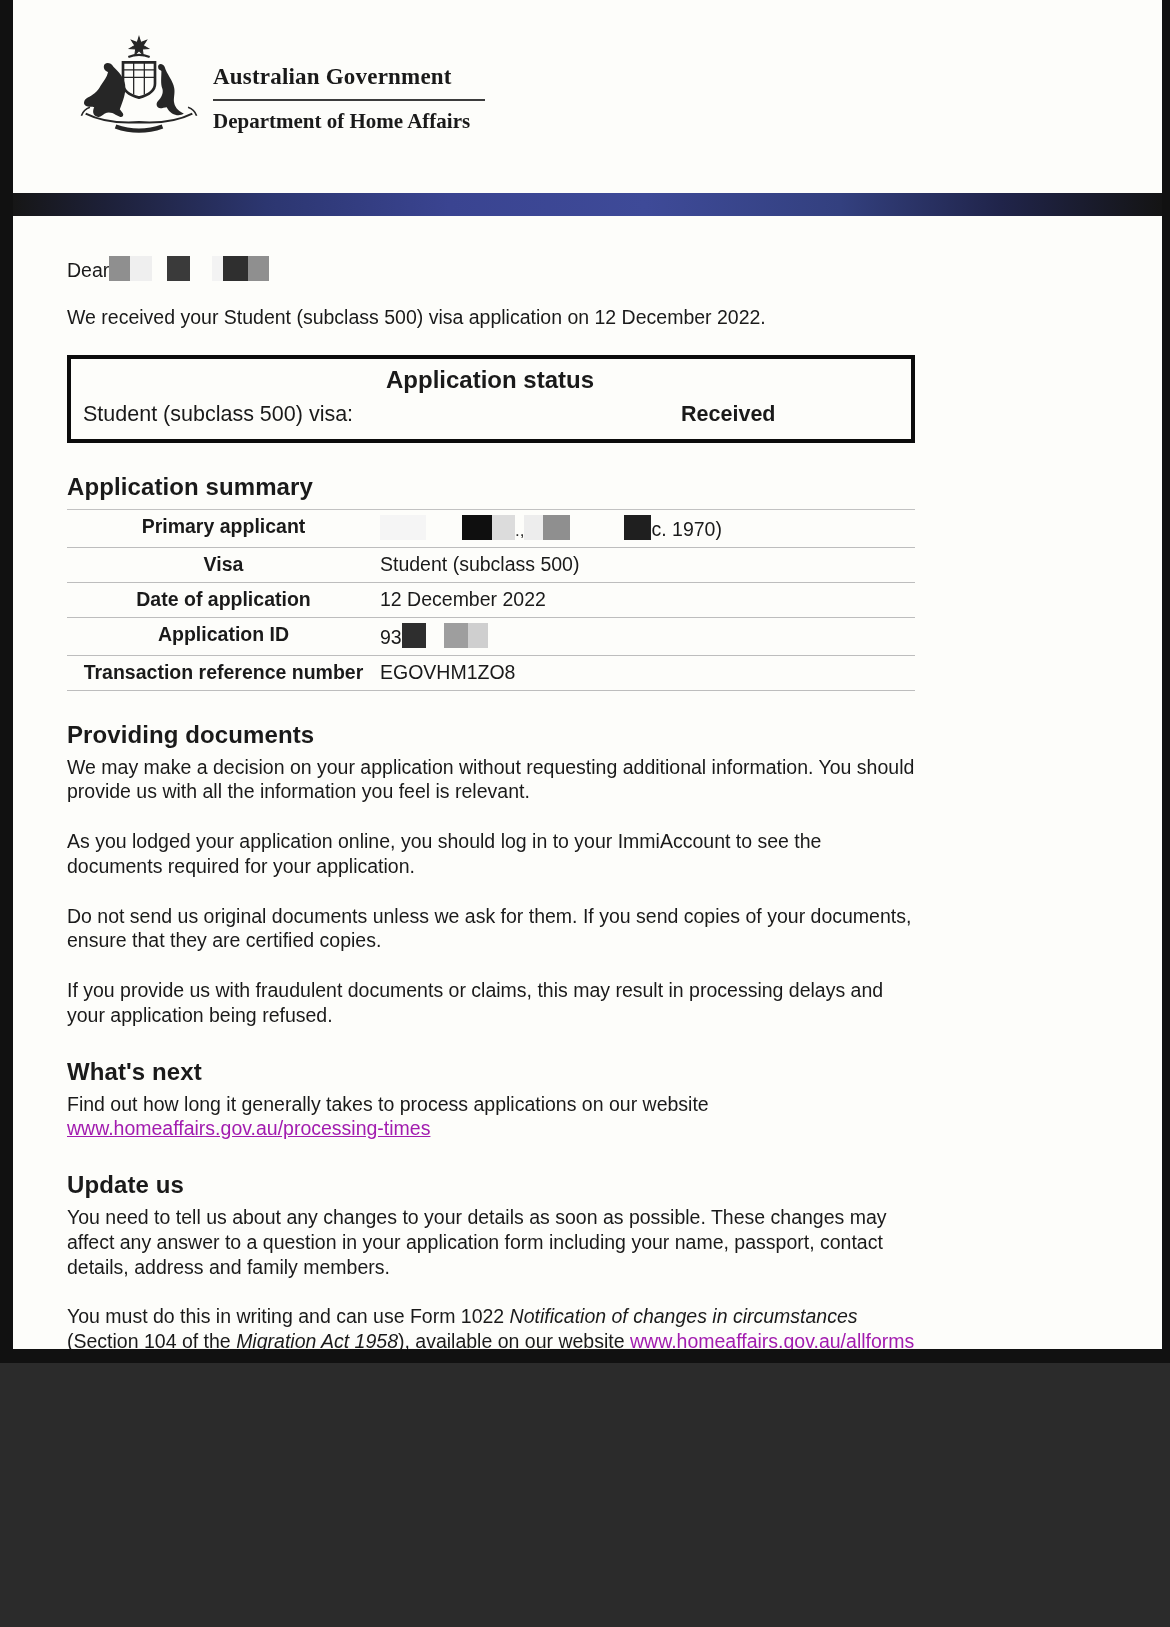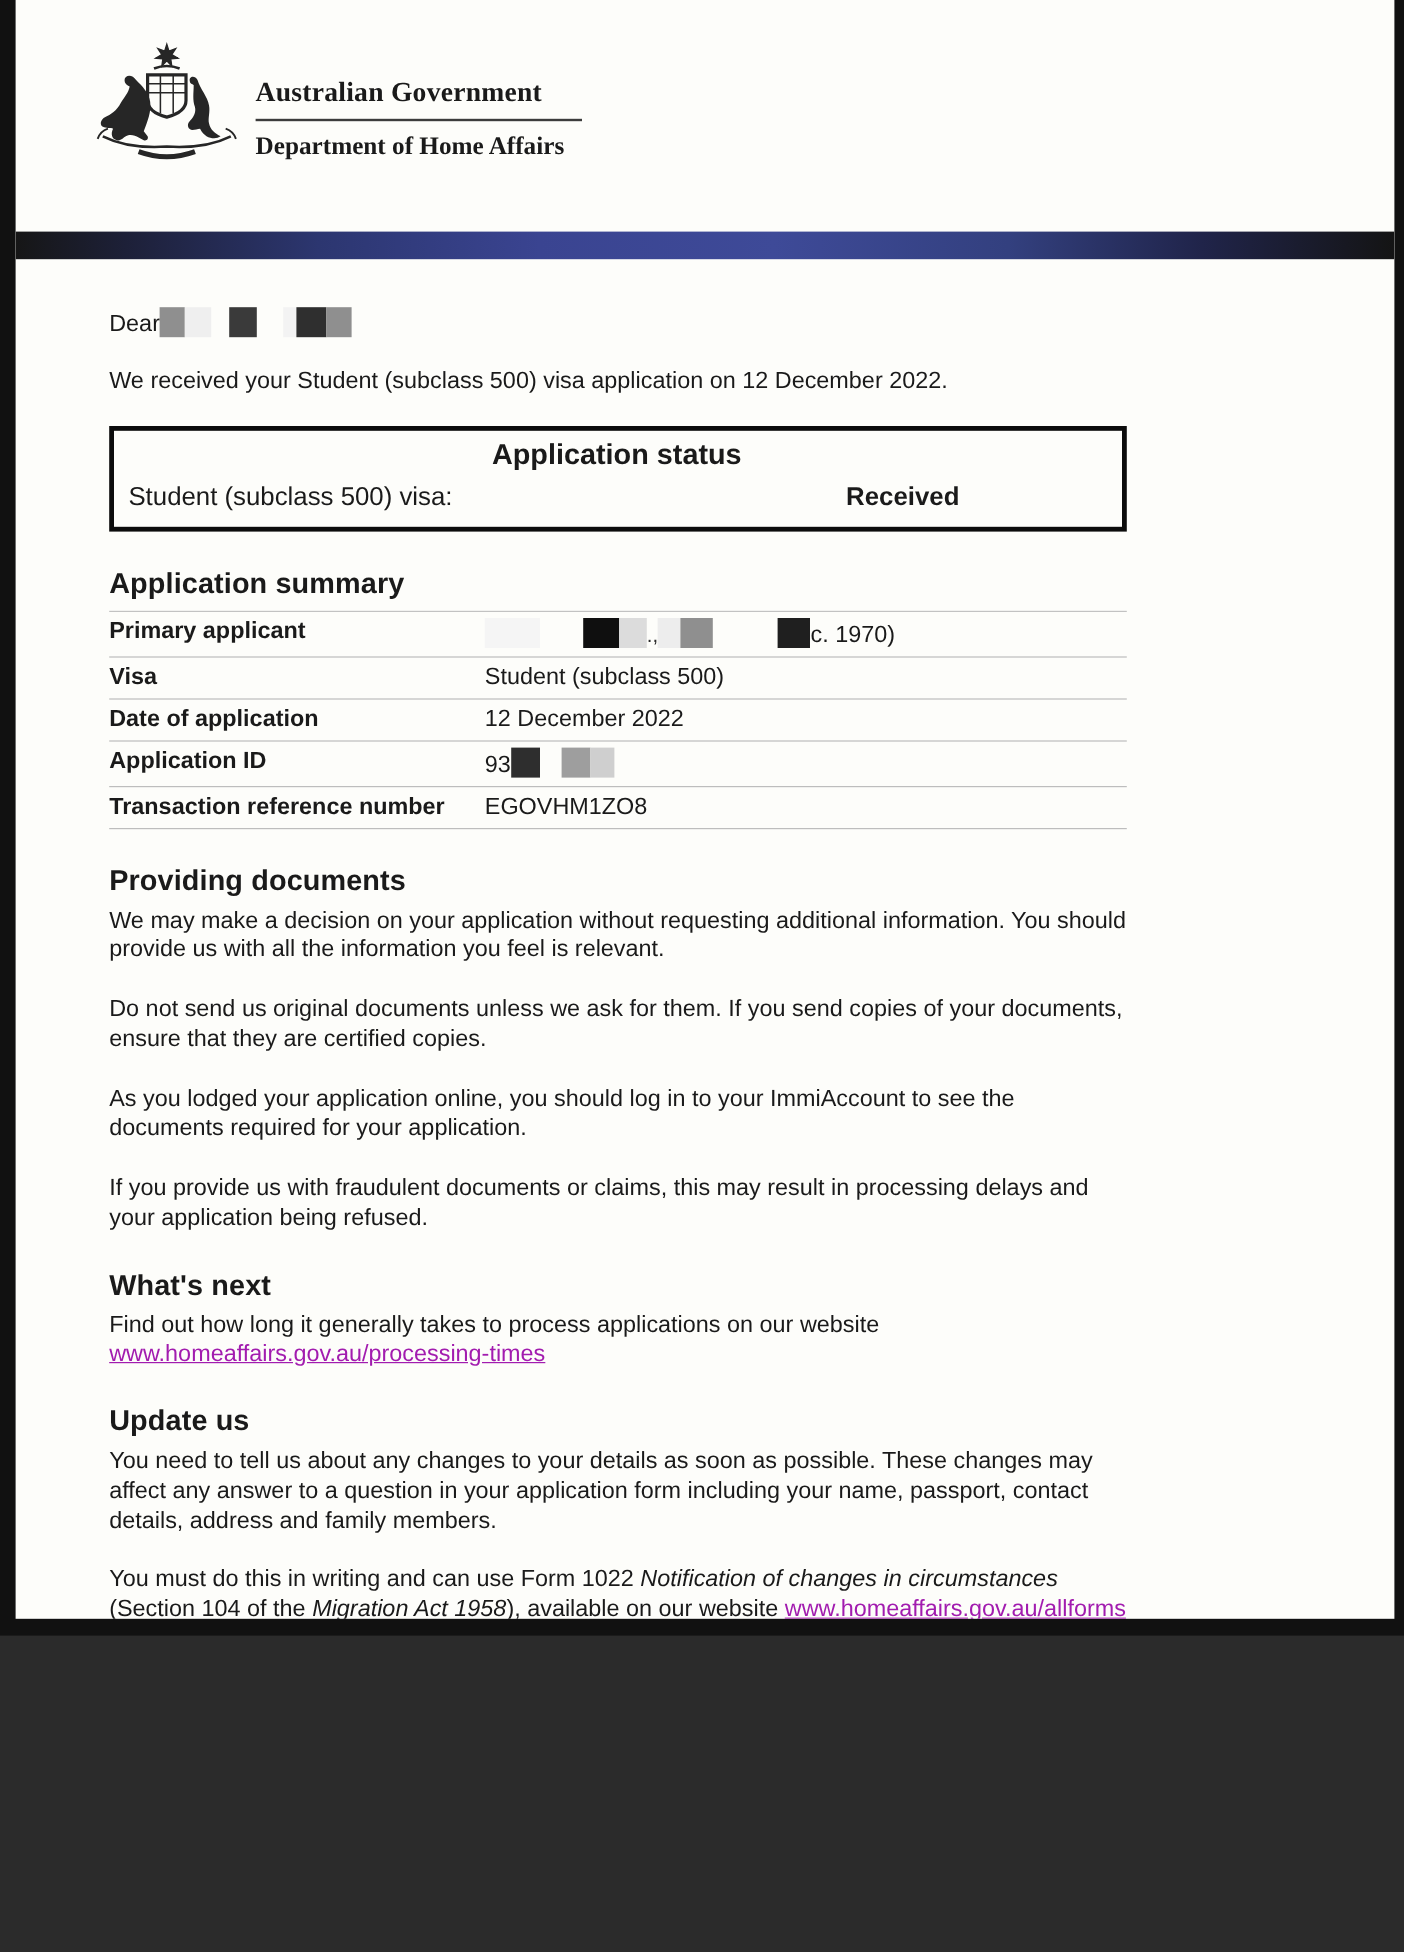--- a/index.html
+++ b/index.html
@@ -29,21 +29,21 @@
   .dept-name { font-size: 21px; font-weight: bold; }
 
   .accent-bar {
     height: 23px;
     background: linear-gradient(90deg,
       #161616 0%, #1d2038 8%, #2c3670 22%, #3a4491 38%,
       #3e4a98 55%, #33407f 72%, #20244a 86%, #141414 100%);
   }
 
   
-  main { padding: 40px 0 0 78px; width: 975px; }
+  main { padding: 40px 0 0 54px; width: 975px; }
   .content { width: 848px; }
 
   p, .para { font-size: 19.5px; line-height: 1.27; margin: 0 0 25px 0; }
 
   .dear { margin-bottom: 22px; }
   .rd { display: inline-block; height: 25px; vertical-align: text-bottom; }
 
   h2 {
     font-size: 24px;
     margin: 30px 0 6px 0;
@@ -56,21 +56,21 @@
     border: 4px solid #0c0c0c;
     padding: 5px 14px 12px 12px;
     margin: 4px 0 10px 0;
   }
   .status-title { font-size: 24px; font-weight: bold; margin: 2px 0 8px 0; text-align: center; }
   .status-row { display: flex; font-size: 21.5px; }
   .status-label { flex: 0 0 72%; }
   .status-value { font-weight: bold; margin-left: 12px; }
 
   
-  .summary-table { width: 100%; border-top: 1px solid #c2c2c2; margin-top: 8px; }
+  .summary-table { width: 100%; border-top: 1px solid #c2c2c2; margin-top: 8px; text-align: center; }
   .summary-row { display: flex; border-bottom: 1px solid #bdbdbd; padding: 5px 0 6px 0; }
   .summary-label { flex: 0 0 313px; font-weight: bold; font-size: 19.5px; }
   .summary-value { font-size: 19.5px; }
   .frag { font-size: 17px; color: #2a2a2a; }
 
   .doc-link { color: #a21caf; text-decoration: underline; }
   .link-block { display: inline-block; }
 
   em { font-style: italic; text-align: right; }
 
@@ -152,22 +152,22 @@
             <span class="summary-value"><span>93</span><span class="rd" style="width:24px;background:#2e2e2e"></span><span style="display:inline-block;width:18px"></span><span class="rd" style="width:24px;background:#9e9e9e"></span><span class="rd" style="width:20px;background:#cfcfcf"></span></span>
           </div>
           <div class="summary-row">
             <span class="summary-label">Transaction reference number</span>
             <span class="summary-value">EGOVHM1ZO8</span>
           </div>
         </div>
 
         <h2>Providing documents</h2>
         <p>We may make a decision on your application without requesting additional information. You should provide us with all the information you feel is relevant.</p>
+        <p>As you lodged your application online, you should log in to your ImmiAccount to see the documents required for your application.</p>
         <p>Do not send us original documents unless we ask for them. If you send copies of your documents, ensure that they are certified copies.</p>
-        <p>As you lodged your application online, you should log in to your ImmiAccount to see the documents required for your application.</p>
         <p>If you provide us with fraudulent documents or claims, this may result in processing delays and your application being refused.</p>
 
         <h2>What's next</h2>
         <p><span>Find out how long it generally takes to process applications on our website</span> <a href="#" class="doc-link link-block">www.homeaffairs.gov.au/processing-times</a></p>
 
         <h2>Update us</h2>
         <p>You need to tell us about any changes to your details as soon as possible. These changes may affect any answer to a question in your application form including your name, passport, contact details, address and family members.</p>
         <p><span>You must do this in writing and can use Form 1022 </span><em>Notification of changes in circumstances</em><span> (Section 104 of the </span><em>Migration Act 1958</em><span>), available on our website </span><a href="#" class="doc-link"><span>www.homeaffairs.gov.au/</span><wbr><span>allforms</span></a></p>
 
       </div>

